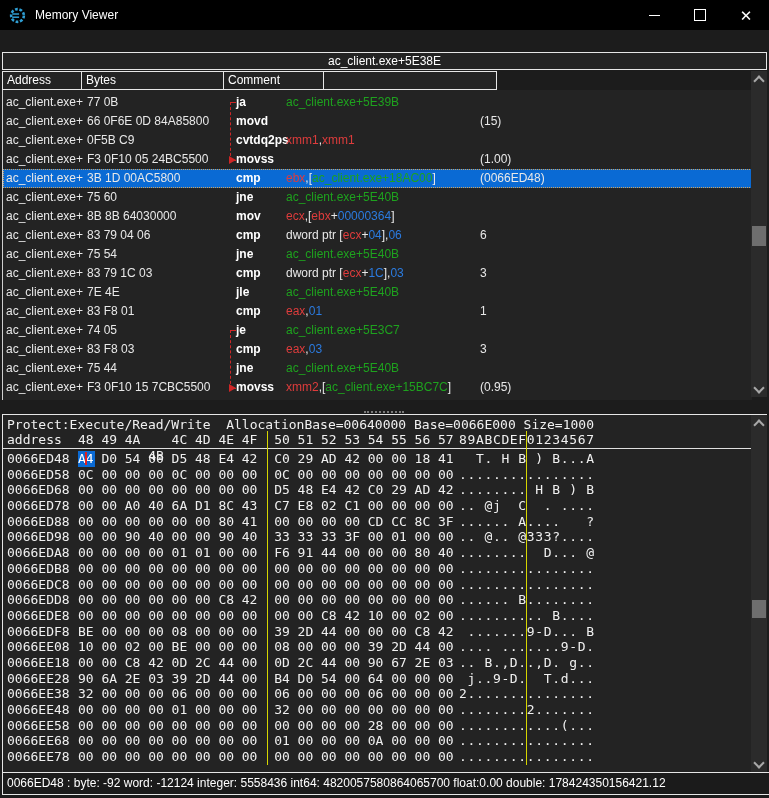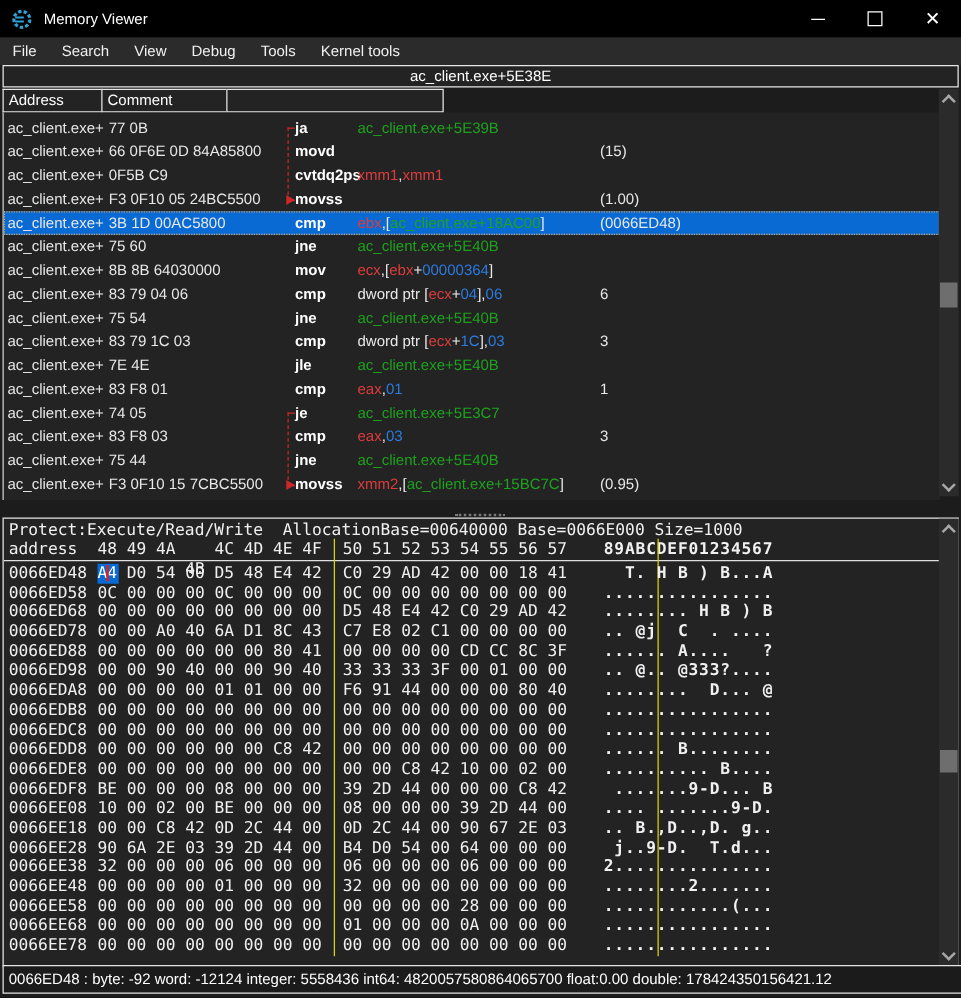--- a/index.html
+++ b/index.html
@@ -54,21 +54,21 @@
   
   #hexpanel{position:absolute;left:2px;top:414px;width:763px;height:358px;background:var(--panel_bg);
             border:1px solid #e6e6e6;font-family:"DejaVu Sans Mono",monospace;font-size:13px;color:#f0f0f0;overflow:hidden;}
   #hexinfo{position:absolute;left:4px;top:2px;white-space:pre;}
   #hexcolhdr{position:absolute;left:0;top:17px;height:15px;}
   #hexunderline{position:absolute;left:0;top:33px;width:749px;height:1px;background:#e0e0e0;}
   #hexrows{position:absolute;left:0;top:36px;}
   .hrow{position:relative;height:15.7px;line-height:15.7px;white-space:pre;}
   .hx-addr{position:absolute;left:4px;}
   .hx-b{position:absolute;width:17px;}
-  .hx-ascii{position:absolute;left:480px;letter-spacing:0.65px;white-space:pre;font-weight:bold;}
+  .hx-ascii{position:absolute;left:456px;letter-spacing:0.65px;white-space:pre;}
   .selbyte{background:var(--selection);color:#fff;}
   .selbyte .caret{position:absolute;left:7px;top:1px;width:2px;height:13px;background:#e02020;}
   .yline{position:absolute;top:16px;width:1px;height:334px;background:var(--grid_yellow);}
   
   #bottombar{position:absolute;left:2px;top:772px;width:763px;height:21px;border:1px solid #e6e6e6;
              background:#1b1b1b;font-size:12px;line-height:21px;padding-left:4px;box-sizing:content-box;color:#fff;white-space:pre;}
 </style>
 </head>
 <body>
 
@@ -87,33 +87,26 @@
         </div>
       <div class="wbtn">
           <span class="max-glyph"></span>
         </div>
       <div class="wbtn">
           <span class="close-glyph">✕</span>
         </div>
     </div>
   </div>
 
-  <div id="menubar">
-      <span class="menu-item">File</span>
-      <span class="menu-item">Search</span>
-      <span class="menu-item">View</span>
-      <span class="menu-item">Debug</span>
-      <span class="menu-item">Tools</span>
-      <span class="menu-item">Kernel tools</span>
-    </div>
 
   <div id="addrpanel">ac_client.exe+5E38E</div>
 
   <div id="dheader">
       <div class="hcell" style="width: 79px;">Address</div>
+      <div class="hcell" style="width: 142px;">Bytes</div>
       <div class="hcell" style="width: 100px;">Comment</div>
       <div class="hcell" style="width: 174px;"></div>
     </div>
 
   <div id="dbody" style="padding-top: 3px;">
       <div class="drow"><span class="d-addr">ac_client.exe+</span><span class="d-bytes">77 0B</span><span class="d-mn">ja</span><span class="d-ops"><span class="op-addr">ac_client.exe+5E39B</span></span><span class="d-cmt"></span></div>
       <div class="drow"><span class="d-addr">ac_client.exe+</span><span class="d-bytes">66 0F6E 0D 84A85800</span><span class="d-mn">movd</span><span class="d-cmt">(15)</span></div>
       <div class="drow"><span class="d-addr">ac_client.exe+</span><span class="d-bytes">0F5B C9</span><span class="d-mn">cvtdq2ps</span><span class="d-ops"><span class="op-reg">xmm1</span><span class="op-pln">,</span><span class="op-reg">xmm1</span></span><span class="d-cmt"></span></div>
       <div class="drow"><span class="d-addr">ac_client.exe+</span><span class="d-bytes">F3 0F10 05 24BC5500</span><span class="d-mn">movss</span><span class="d-cmt">(1.00)</span></div>
       <div class="drow selected"><span class="d-addr">ac_client.exe+</span><span class="d-bytes">3B 1D 00AC5800</span><span class="d-mn">cmp</span><span class="d-ops"><span class="op-reg">ebx</span><span class="op-pln">,[</span><span class="op-addr">ac_client.exe+18AC00</span><span class="op-pln">]</span></span><span class="d-cmt">(0066ED48)</span></div>

